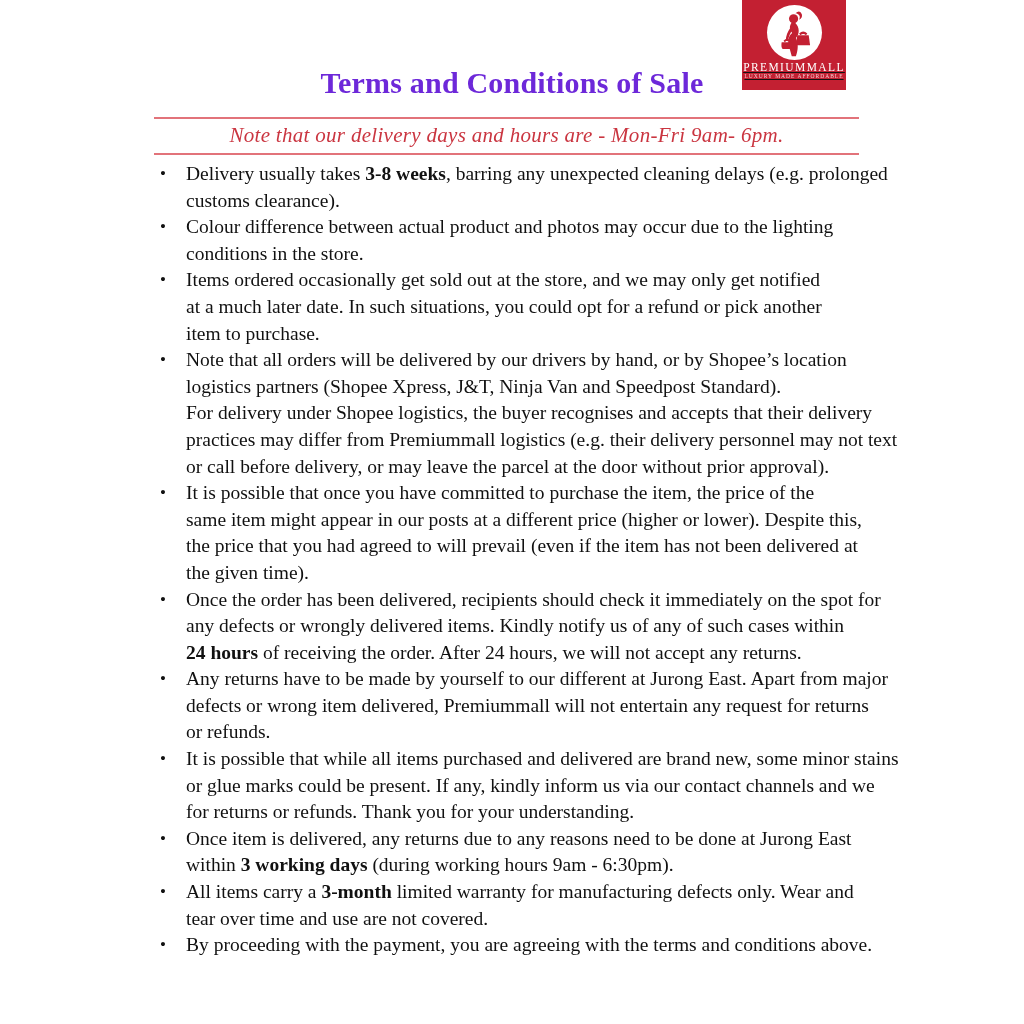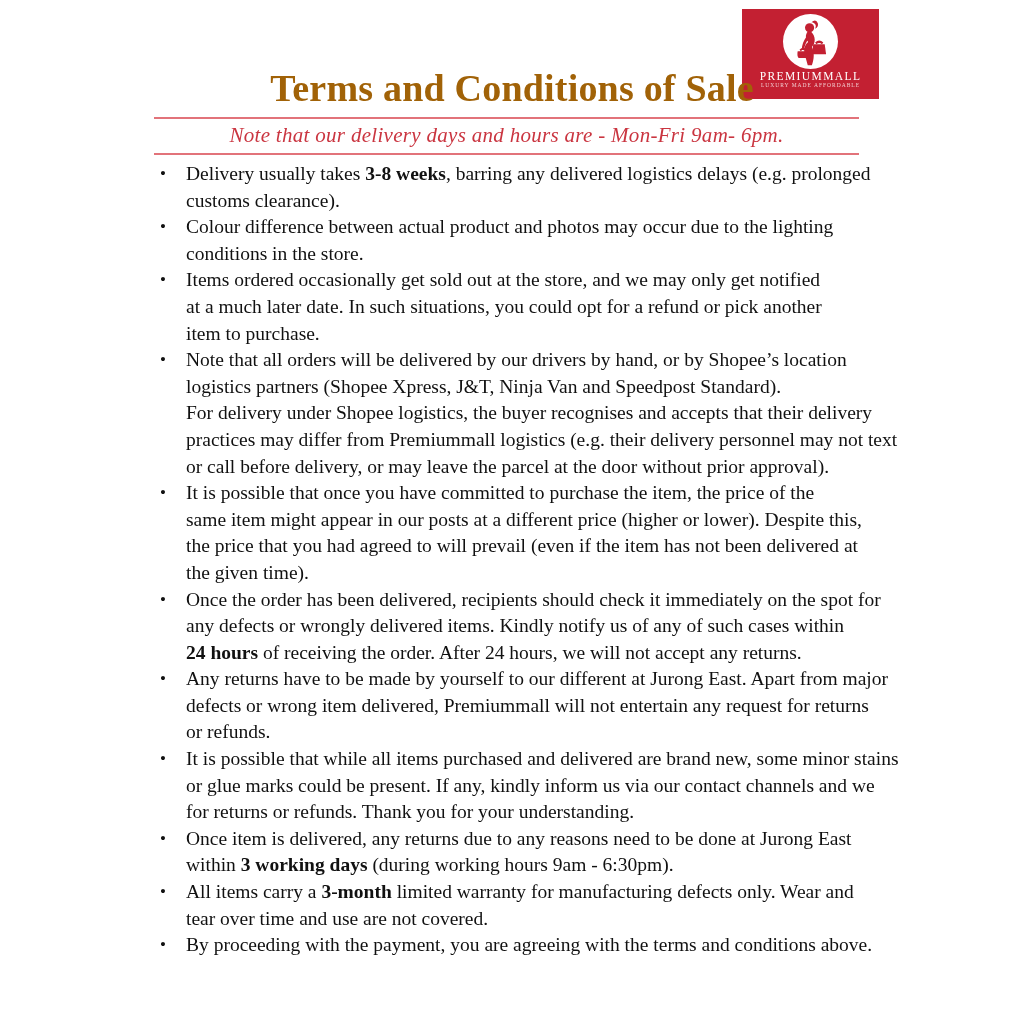--- a/index.html
+++ b/index.html
@@ -9,30 +9,31 @@
     height: 1024px;
     background: #ffffff;
     overflow: hidden;
     font-family: "Liberation Serif", "DejaVu Serif", serif;
     color: var(--text, #111111);
   }
 
   
   .logo {
     position: absolute;
-    top: 9px;
+    top: 0;
     left: 742px;
-    width: 137px;
+    width: 104px;
     height: 90px;
     background: var(--logo_bg, #c32032);
     display: flex;
     flex-direction: column;
     align-items: center;
     box-sizing: border-box;
     padding-top: 5px;
+    text-decoration: underline;
   }
   .logo-circle {
     width: 55px;
     height: 55px;
     border-radius: 50%;
     background: #ffffff;
     display: flex;
     align-items: center;
     justify-content: center;
     overflow: hidden;
@@ -54,24 +55,24 @@
     white-space: nowrap;
   }
 
   
   .title {
     position: absolute;
     top: 66px;
     left: 0;
     width: 1024px;
     text-align: center;
-    font-size: 38px;
+    font-size: 30px;
     font-weight: bold;
     letter-spacing: 0.2px;
-    color: #a16207;
+    color: #6d28d9;
   }
 
   
   .note-banner {
     position: absolute;
     top: 117px;
     left: 154px;
     width: 705px;
     border-top: 2px solid var(--rule, #e2737a);
     border-bottom: 2px solid var(--rule, #e2737a);
@@ -145,21 +146,21 @@
   <div class="title">Terms and Conditions of Sale</div>
 
   <div class="note-banner">
     <span class="note-text">Note that our delivery days and hours are - Mon-Fri 9am- 6pm.</span>
   </div>
 
   <div class="terms">
       <div class="term-item">
         <span class="marker">•</span>
         <div class="term-text">
-          <div class="line"><span>Delivery usually takes </span><b>3-8 weeks</b><span>, barring any delivered logistics delays (e.g. prolonged</span></div>
+          <div class="line"><span>Delivery usually takes </span><b>3-8 weeks</b><span>, barring any unexpected cleaning delays (e.g. prolonged</span></div>
           <div class="line"><span>customs clearance).</span></div>
         </div>
       </div>
       <div class="term-item">
         <span class="marker">•</span>
         <div class="term-text">
           <div class="line"><span>Colour difference between actual product and photos may occur due to the lighting</span></div>
           <div class="line"><span>conditions in the store.</span></div>
         </div>
       </div>

